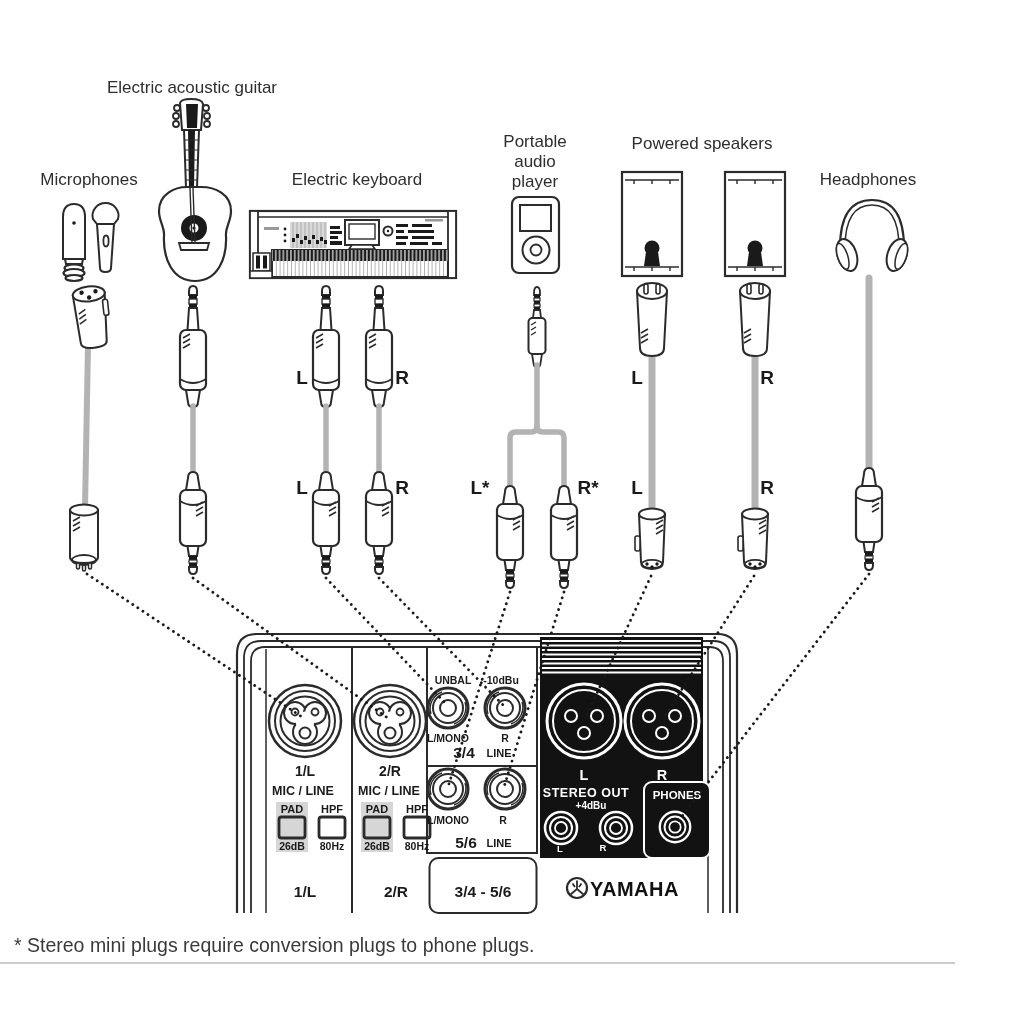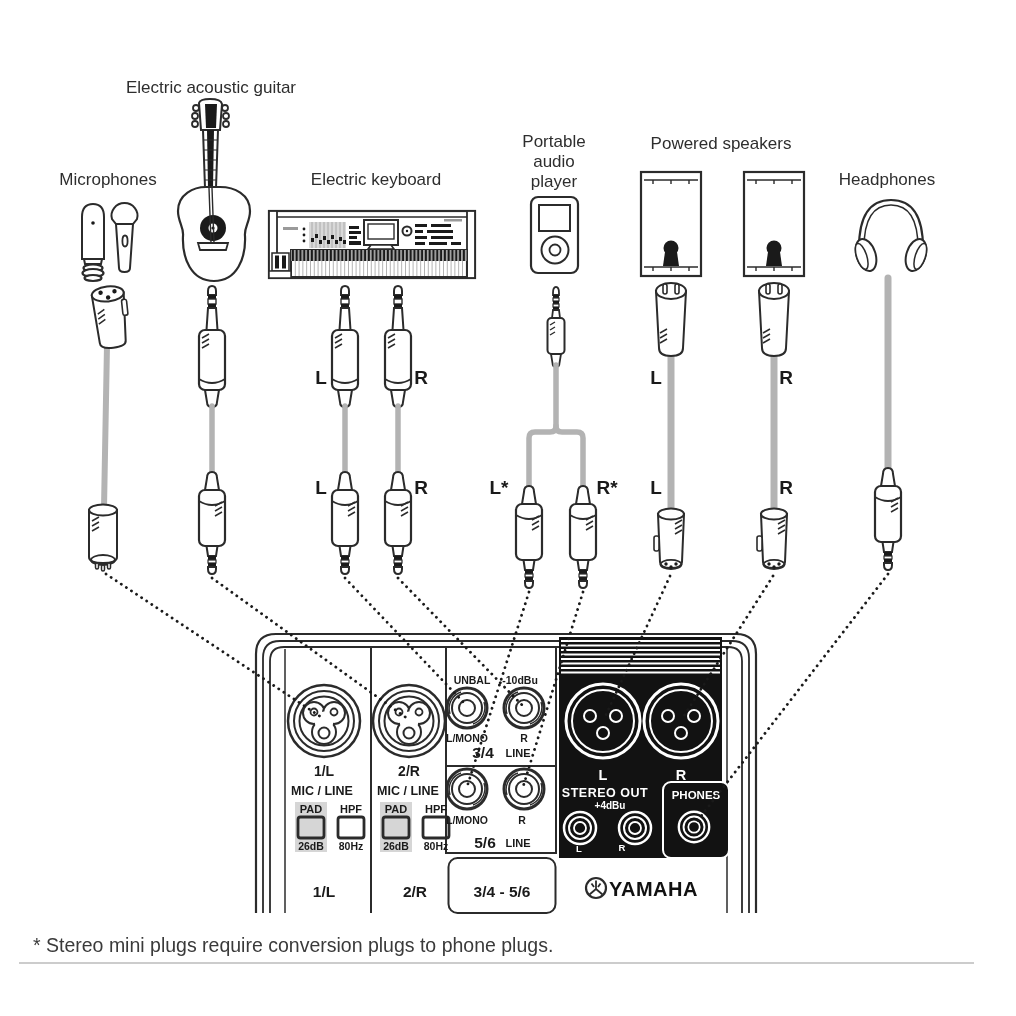--- a/index.html
+++ b/index.html
@@ -1,20 +1,20 @@
 <!DOCTYPE html>
 <html style="--line: #2b2b2b; --cable: #b3b3b3; --panel: #121212; --pad: #d6d6d6; --ink: #1a1a1a;"><head>
 <meta charset="utf-8">
 <style>
   :root{
     --line:#2b2b2b; --cable:#b3b3b3; --panel:#121212; --pad:#d6d6d6; --ink:#1a1a1a;
   }
   html,body{margin:0;padding:0;background:#fff;}
   #stage{position:relative;width:955px;height:1016px;background:#fff;overflow:hidden;
-         font-family:"Liberation Sans","DejaVu Sans",sans-serif;margin-left:19px;}
+         font-family:"Liberation Sans","DejaVu Sans",sans-serif;}
   svg{position:absolute;inset:0;}
   text{font-family:"Liberation Sans","DejaVu Sans",sans-serif;}
   .ln{stroke:var(--line);fill:none;}
   .shp{stroke:var(--line);fill:#fff;}
   .dk{fill:var(--ink);stroke:none;}
   .gry{fill:#9a9a9a;stroke:none;}
   .wln{stroke:#fff;fill:none;}
   .cable{stroke:var(--cable);fill:none;stroke-linecap:round;}
   .dot{stroke:var(--ink);fill:none;stroke-width:2.8;stroke-dasharray:0.1 6;stroke-linecap:round;}
   .dev{font-size:17px;fill:#2e2e2e;text-anchor:middle;}

